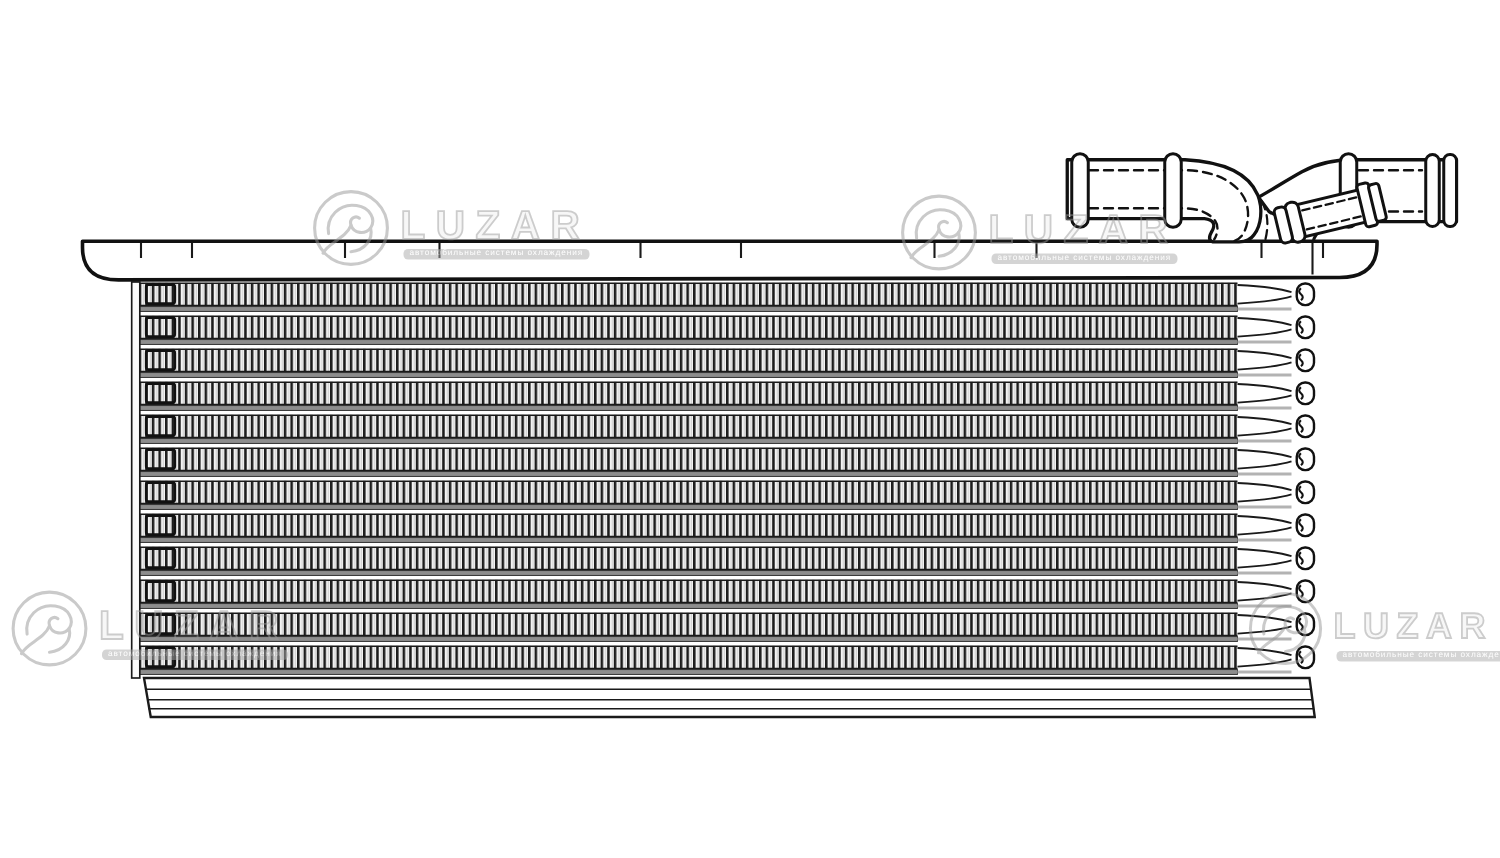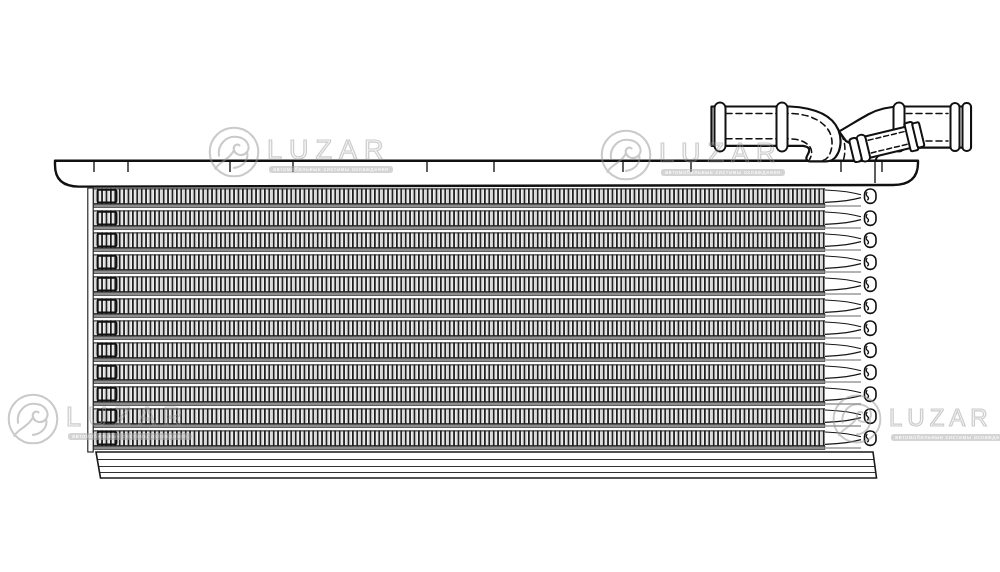--- a/index.html
+++ b/index.html
@@ -4,21 +4,21 @@
 <style>
   html,body{margin:0;padding:0;background:#fff;}
   body{width:1000px;height:572px;font-family:"Liberation Sans",sans-serif;}
   .stage{position:relative;width:1000px;height:572px;background:#fff;overflow:hidden;}
   svg.drawing{position:absolute;left:0;top:0;}
   
   .watermark{position:absolute;display:flex;align-items:flex-start;gap:5px;opacity:.5;pointer-events:none;}
   .wm-logo{display:block;}
   .wm-col{display:flex;flex-direction:column;align-items:flex-start;padding-top:13px;}
   .wm-text{
-    font-weight:400;font-size:27px;line-height:26px;letter-spacing:7px;
+    font-weight:700;font-size:27px;line-height:26px;letter-spacing:7px;
     color:rgba(150,150,150,0.14);
     -webkit-text-stroke:1.2px #9b9b9b;
     white-space:nowrap;
     text-align:right;
   }
   .wm-tagline{
     margin-top:3px;margin-left:2px;
     background:#ababab;color:#fff;border-radius:3px;
     font-size:5.5px;line-height:7px;padding:0 4px;letter-spacing:.6px;
     white-space:nowrap;

